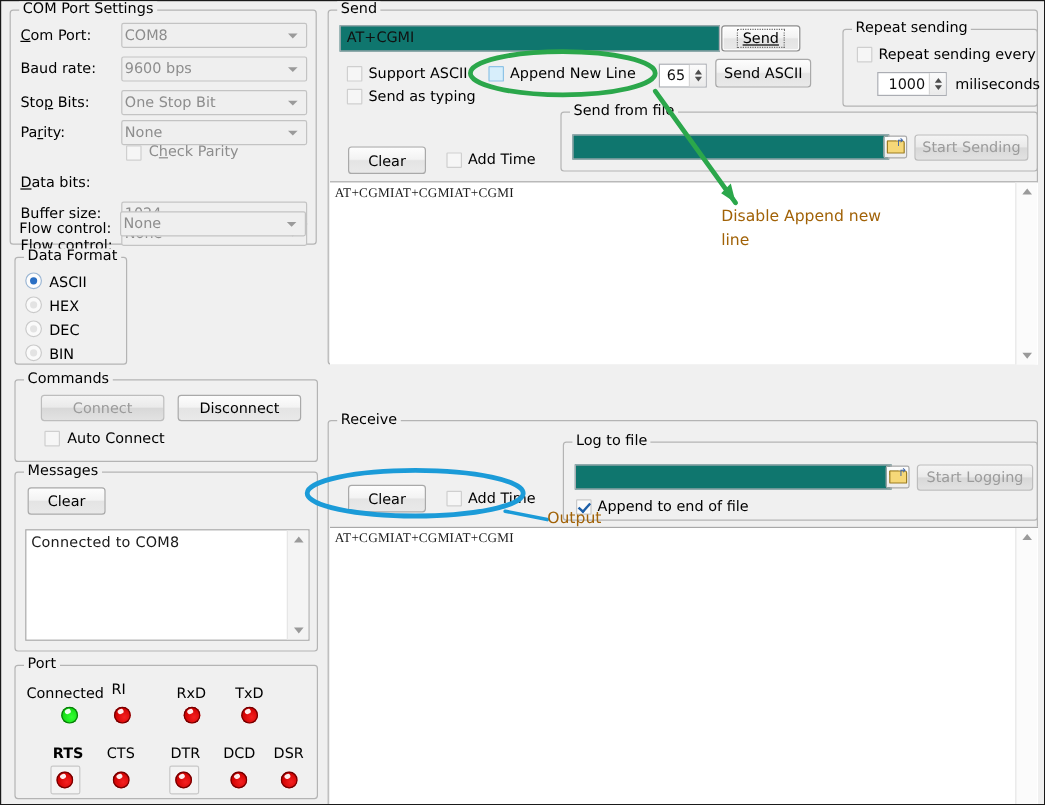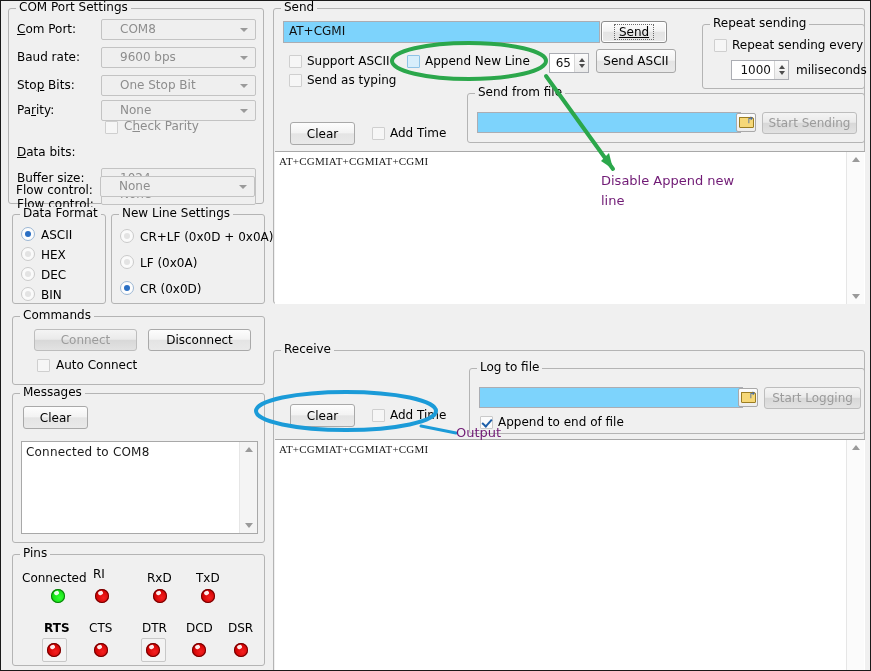--- a/index.html
+++ b/index.html
@@ -42,36 +42,36 @@
   .combo{
     position:absolute;
     box-sizing:border-box;
     height:21px;
     background:#efefef;
     border:1px solid #c3c3c3;
     border-radius:2px;
     color:#8d8d8d;
     font-size:12px;
     line-height:19px;
-    padding-left:18px;
+    padding-left:2px;
     white-space:nowrap;
     overflow:hidden;
   }
   .combo .arrow{
     position:absolute;right:7px;top:8px;
     width:0;height:0;
     border-left:4px solid transparent;
     border-right:4px solid transparent;
     border-top:4px solid #9a9a9a;
   }
   
   .tinput{
     position:absolute;
     box-sizing:border-box;
-    background:#7dd3fc;
+    background:#0f766e;
     border:1px solid #abadb3;
     color:#111;
     font-size:12px;
     line-height:19px;
     padding-left:5px;
     white-space:nowrap;
     overflow:hidden;
   }
   
   .btn{
@@ -192,21 +192,21 @@
     content:"";position:absolute;left:3px;top:2px;width:5px;height:4px;
     background:#fff;border-radius:50% 50% 40% 60%;transform:rotate(-28deg);opacity:.92;
   }
   .ledbtn{
     position:absolute;box-sizing:border-box;width:25px;height:24px;
     background:#f3f3f3;border:1px solid #c8c8c8;border-radius:2px;
   }
   
   #anno{position:absolute;left:0;top:0;width:871px;height:671px;pointer-events:none;}
   .anno-txt{
-    position:absolute;font-size:13px;color:#701a75;
+    position:absolute;font-size:13px;color:#a16207;
     font-family:"DejaVu Sans","Liberation Sans",sans-serif;white-space:pre;
   }
 </style>
 </head>
 <body>
 
 <div id="app">
 
   <div class="grp" style="left:7px;top:7px;width:256px;height:196px;">
     <span class="cap">COM Port Settings</span>
@@ -264,29 +264,20 @@
     <div class="rb on" style="left:8px;top:12px;"></div>
     <span class="lbl" style="left:28px;top:13px;">ASCII</span>
     <div class="rb off" style="left:8px;top:32px;"></div>
     <span class="lbl" style="left:28px;top:33px;">HEX</span>
     <div class="rb off" style="left:8px;top:52px;"></div>
     <span class="lbl" style="left:28px;top:53px;">DEC</span>
     <div class="rb off" style="left:8px;top:72px;"></div>
     <span class="lbl" style="left:28px;top:73px;">BIN</span>
   </div>
 
-  <div class="grp" style="left:110px;top:213px;width:154px;height:90px;">
-    <span class="cap">New Line Settings</span>
-    <div class="rb off" style="left:8px;top:14px;"></div>
-    <span class="lbl" style="left:28px;top:15px;">CR+LF (0x0D + 0x0A)</span>
-    <div class="rb off" style="left:8px;top:40px;"></div>
-    <span class="lbl" style="left:28px;top:41px;">LF (0x0A)</span>
-    <div class="rb on" style="left:8px;top:66px;"></div>
-    <span class="lbl" style="left:28px;top:67px;">CR (0x0D)</span>
-  </div>
 
   <div class="grp" style="left:11px;top:315px;width:253px;height:69px;">
     <span class="cap">Commands</span>
     <div class="btn disabled" style="left:21px;top:12px;width:103px;height:22px;">
       <span>Connect</span>
     </div>
     <div class="btn" style="left:135px;top:12px;width:103px;height:22px;">
       <span>Disconnect</span>
     </div>
     <div class="cb dis" style="left:24px;top:42px;"></div>
@@ -305,21 +296,21 @@
             <div class="up"></div>
           </div>
         <div class="ar b">
             <div class="dn"></div>
           </div>
       </div>
     </div>
   </div>
 
   <div class="grp" style="left:11px;top:553px;width:253px;height:112px;">
-    <span class="cap">Pins</span>
+    <span class="cap">Port</span>
 
     <span class="lbl" style="left:9px;top:16px;">Connected</span>
     <div class="led green" style="left:38px;top:34px;"></div>
 
     <span class="lbl" style="left:80px;top:12px;">RI</span>
     <div class="led red" style="left:82px;top:34px;"></div>
 
     <span class="lbl" style="left:134px;top:16px;">RxD</span>
     <div class="led red" style="left:140px;top:34px;"></div>
 

